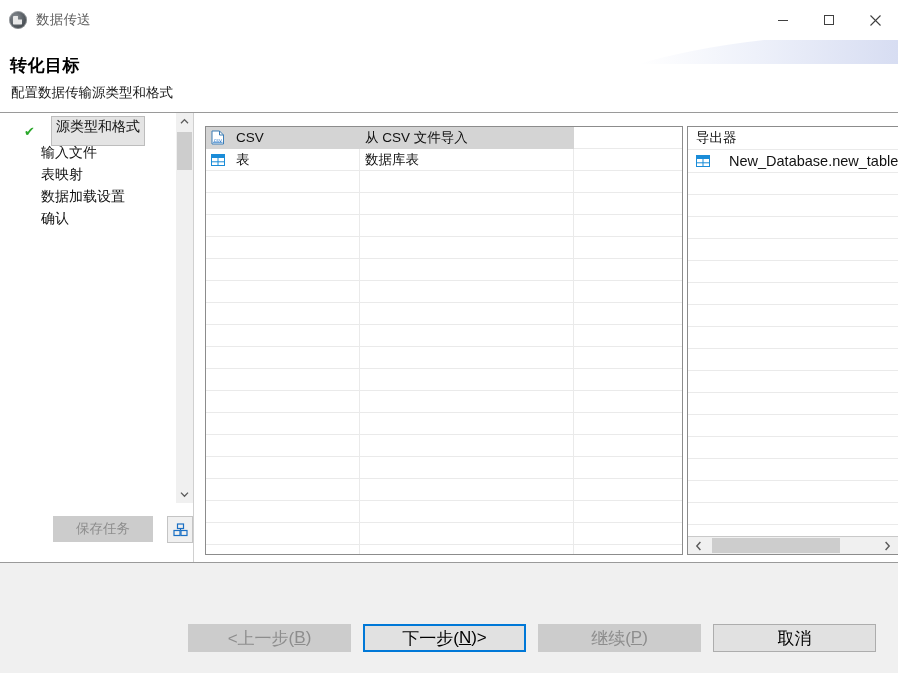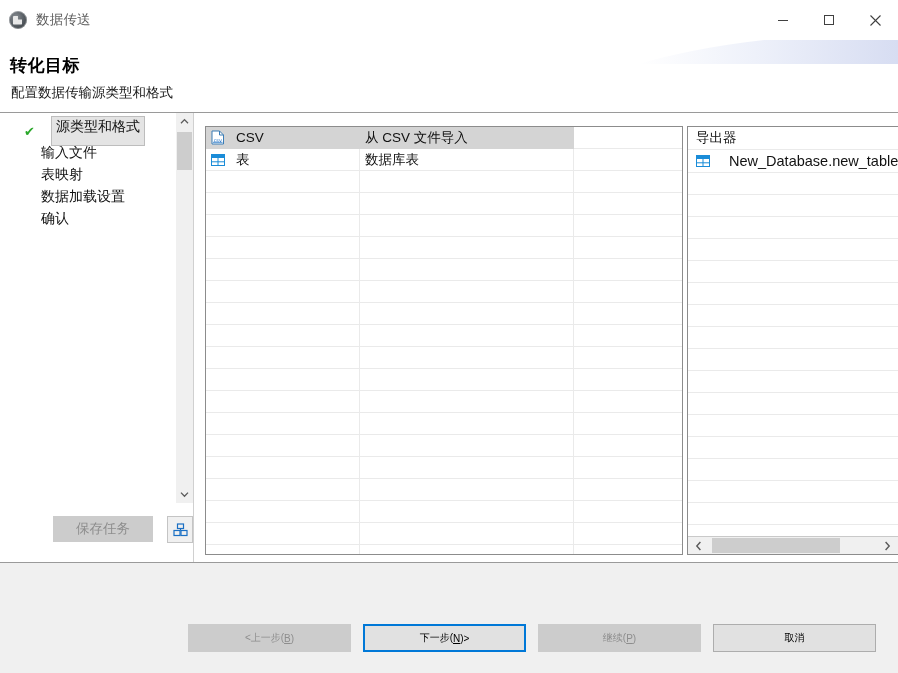--- a/index.html
+++ b/index.html
@@ -338,21 +338,21 @@
     background: #f0f0f0;
   }
   .btn-row {
     position: absolute;
     left: 188px; top: 61px;
     display: flex;
     gap: 0;
   }
   .wbtn {
     width: 163px; height: 28px;
-    font-size: 10px;
+    font-size: 17px;
     font-family: inherit;
     display: flex;
     align-items: center;
     justify-content: center;
     background: #e1e1e1;
     border: 1px solid #adadad;
     color: #000;
     box-sizing: border-box;
     margin-right: 12px;
   }

